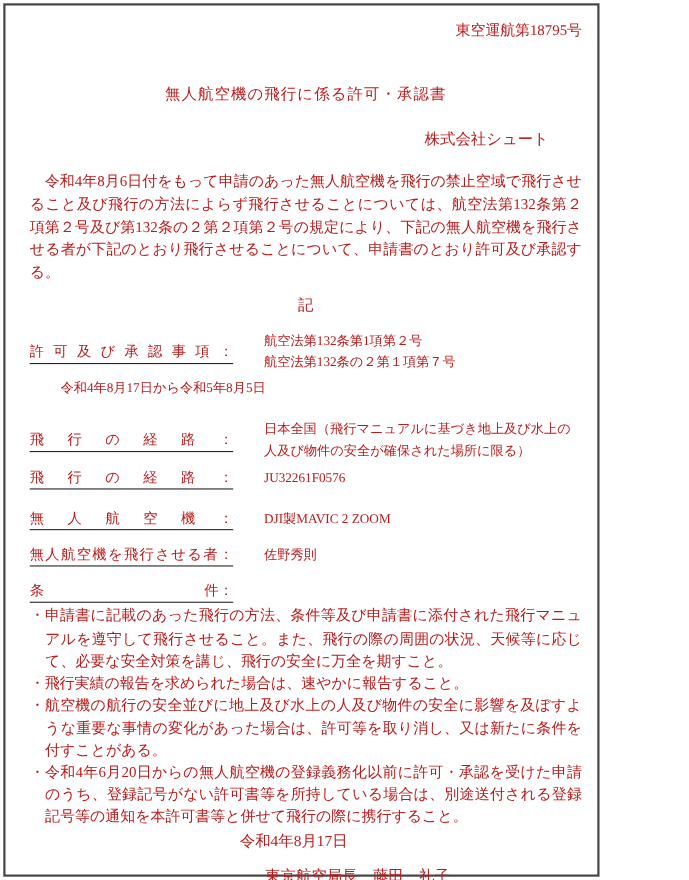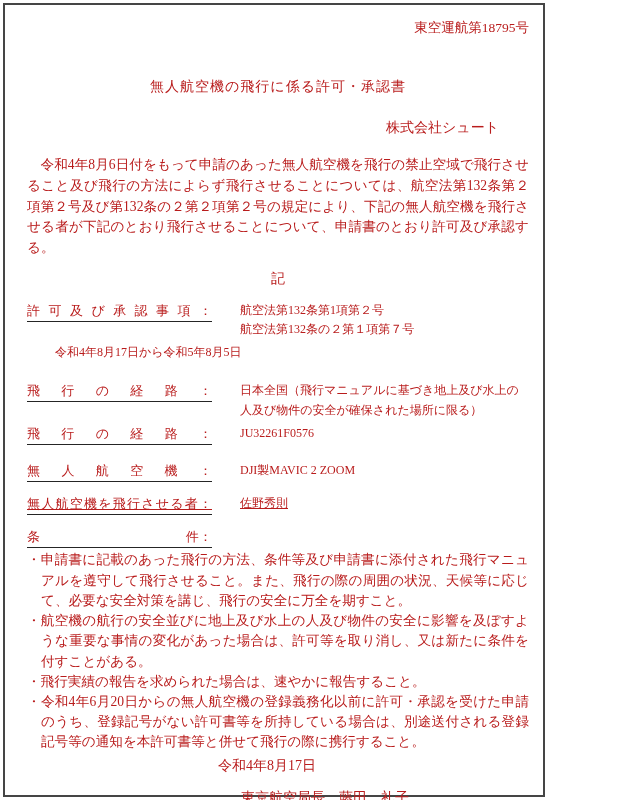--- a/index.html
+++ b/index.html
@@ -55,21 +55,21 @@
   }
   .record-marker {
     text-align: center;
     margin-top: 10px;
     font-size: 14px;
     line-height: 20px;
   }
   .fields { margin-top: 12px; }
   .field-row {
     display: flex;
-    align-items: flex-start;
+    align-items: center;
   }
   .field-label {
     flex: 0 0 185px;
     width: 185px;
     box-sizing: border-box;
     height: 21px;
     font-size: 13px;
     line-height: 19px;
     border-bottom: 1.5px solid #252525;
     text-align: justify;
@@ -81,21 +81,21 @@
     margin-left: 28px;
     flex: 1;
     font-size: 12px;
     line-height: 19.5px;
   }
   .mb-r1 { margin-bottom: 3px; }
   .mb-r2 { margin-bottom: 19px; }
   .mb-r3 { margin-bottom: 4px; }
   .mb-r4 { margin-bottom: 16px; }
   .mb-r5 { margin-bottom: 12px; }
-  .mb-r6 { margin-bottom: 12px; text-decoration: underline; }
+  .mb-r6 { margin-bottom: 12px; }
   .mb-r7 { margin-bottom: 0; }
   .conditions {
     margin-top: 2px;
     font-size: 13.6px;
     line-height: 20.2px;
     text-align: justify;
   }
   .condition-item {
     padding-left: 14px;
     text-indent: -14px;
@@ -167,22 +167,22 @@
       </div>
 
       <div class="field-row mb-r7">
         <div class="field-label">条　　　　　　　　　　　件：</div>
       </div>
 
     </div>
 
     <div class="conditions">
       <div class="condition-item"><span>・</span><span>申請書に記載のあった飛行の方法、条件等及び申請書に添付された飛行マニュアルを遵守して飛行させること。また、飛行の際の周囲の状況、天候等に応じて、必要な安全対策を講じ、飛行の安全に万全を期すこと。</span></div>
+      <div class="condition-item"><span>・</span><span>飛行実績の報告を求められた場合は、速やかに報告すること。</span></div>
       <div class="condition-item"><span>・</span><span>航空機の航行の安全並びに地上及び水上の人及び物件の安全に影響を及ぼすような重要な事情の変化があった場合は、許可等を取り消し、又は新たに条件を付すことがある。</span></div>
-      <div class="condition-item"><span>・</span><span>飛行実績の報告を求められた場合は、速やかに報告すること。</span></div>
       <div class="condition-item"><span>・</span><span>令和4年6月20日からの無人航空機の登録義務化以前に許可・承認を受けた申請のうち、登録記号がない許可書等を所持している場合は、別途送付される登録記号等の通知を本許可書等と併せて飛行の際に携行すること。</span></div>
     </div>
 
     <div class="issue-date">令和4年8月17日</div>
 
     <div class="issuer">東京航空局長　藤田　礼子</div>
 
   </div>
 </div>
 

